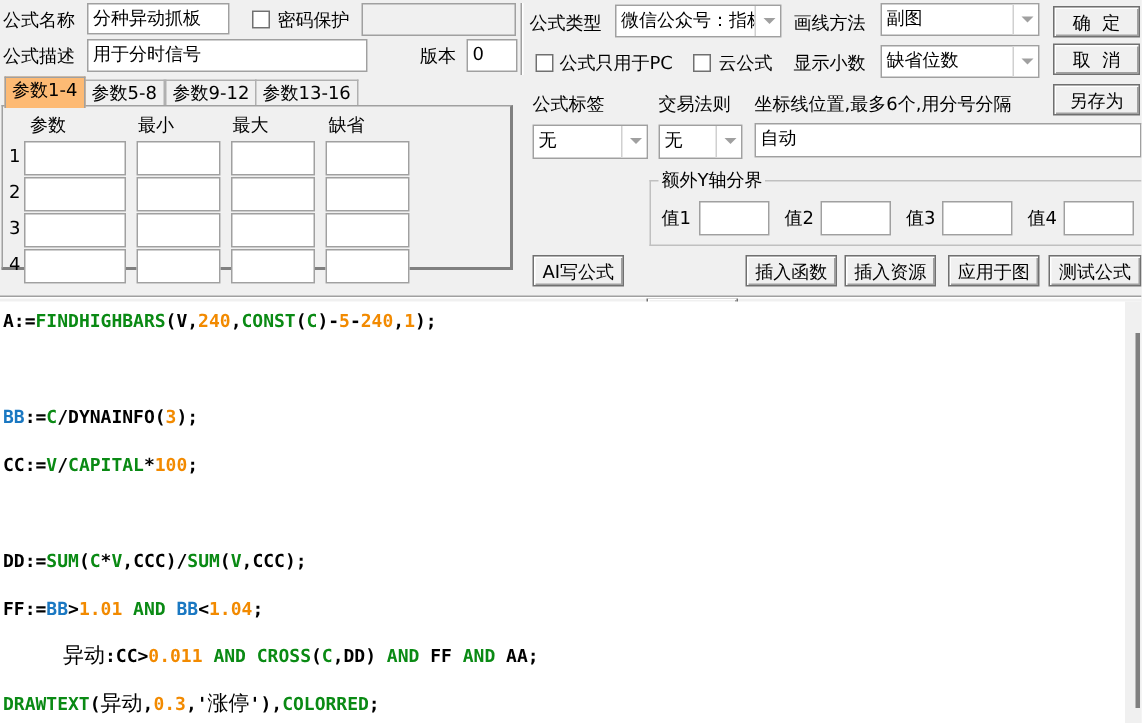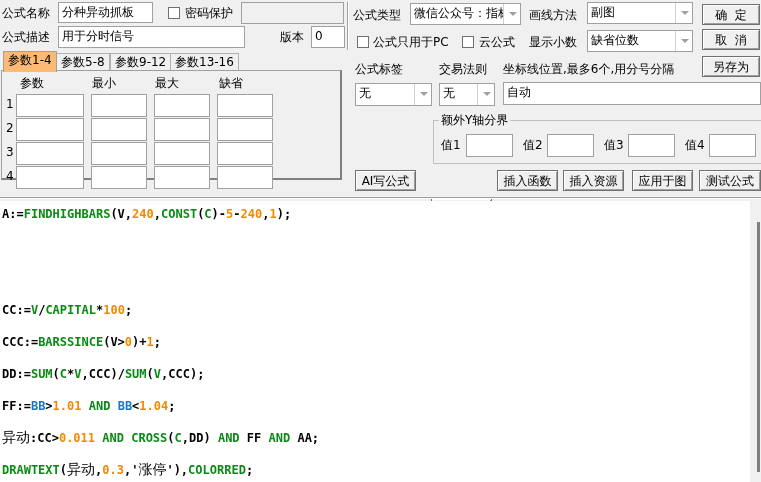--- a/index.html
+++ b/index.html
@@ -136,22 +136,22 @@
 <div class="btn" style="left:431px;top:170px;width:61px;height:21px;margin-top:28px;">编辑操作</div>
 <div class="btn" style="left:497px;top:170px;width:61px;height:21px;">插入函数</div>
 <div class="btn" style="left:563px;top:170px;width:61px;height:21px;">插入资源</div>
 <div class="btn" style="left:632px;top:170px;width:61px;height:21px;">应用于图</div>
 <div class="btn" style="left:699px;top:170px;width:62px;height:21px;">测试公式</div>
 
 <div class="sep" style="top:197px;"></div>
 
 <div class="code">
   <div class="code-line" style="top:6px;">A:=<span class="k-fn">FINDHIGHBARS</span>(V,<span class="k-num">240</span>,<span class="k-fn">CONST</span>(<span class="k-fn">C</span>)-<span class="k-num">5</span>-<span class="k-num">240</span>,<span class="k-num">1</span>);</div>
+  <div class="code-line" style="top:70px;"><span class="k-var">BB</span>:=<span class="k-fn">C</span>/DYNAINFO(<span class="k-num">3</span>);</div>
   <div class="code-line" style="top:102px;">CC:=<span class="k-fn">V</span>/<span class="k-fn">CAPITAL</span>*<span class="k-num">100</span>;</div>
-  <div class="code-line" style="top:134px;">CCC:=<span class="k-fn">BARSSINCE</span>(V&gt;<span class="k-num">0</span>)+<span class="k-num">1</span>;</div>
   <div class="code-line" style="top:166px;">DD:=<span class="k-fn">SUM</span>(<span class="k-fn">C</span>*<span class="k-fn">V</span>,CCC)/<span class="k-fn">SUM</span>(<span class="k-fn">V</span>,CCC);</div>
   <div class="code-line" style="top:198px;">FF:=<span class="k-var">BB</span>&gt;<span class="k-num">1.01</span> <span class="k-fn">AND</span> <span class="k-var">BB</span>&lt;<span class="k-num">1.04</span>;</div>
-  <div class="code-line" style="top:229px;"><span class="cjk">异动</span>:CC&gt;<span class="k-num">0.011</span> <span class="k-fn">AND</span> <span class="k-fn">CROSS</span>(<span class="k-fn">C</span>,DD) <span class="k-fn">AND</span> FF <span class="k-fn">AND</span> AA;</div>
+  <div class="code-line" style="top:229px;margin-left:40px;"><span class="cjk">异动</span>:CC&gt;<span class="k-num">0.011</span> <span class="k-fn">AND</span> <span class="k-fn">CROSS</span>(<span class="k-fn">C</span>,DD) <span class="k-fn">AND</span> FF <span class="k-fn">AND</span> AA;</div>
   <div class="code-line" style="top:261px;"><span class="k-fn">DRAWTEXT</span>(<span class="cjk">异动</span>,<span class="k-num">0.3</span>,'<span class="cjk">涨停</span>'),<span class="k-fn">COLORRED</span>;</div>
 </div>
 
 <div class="scroll-track"></div>
 <div class="scroll-thumb"></div>
 
 </body></html>

